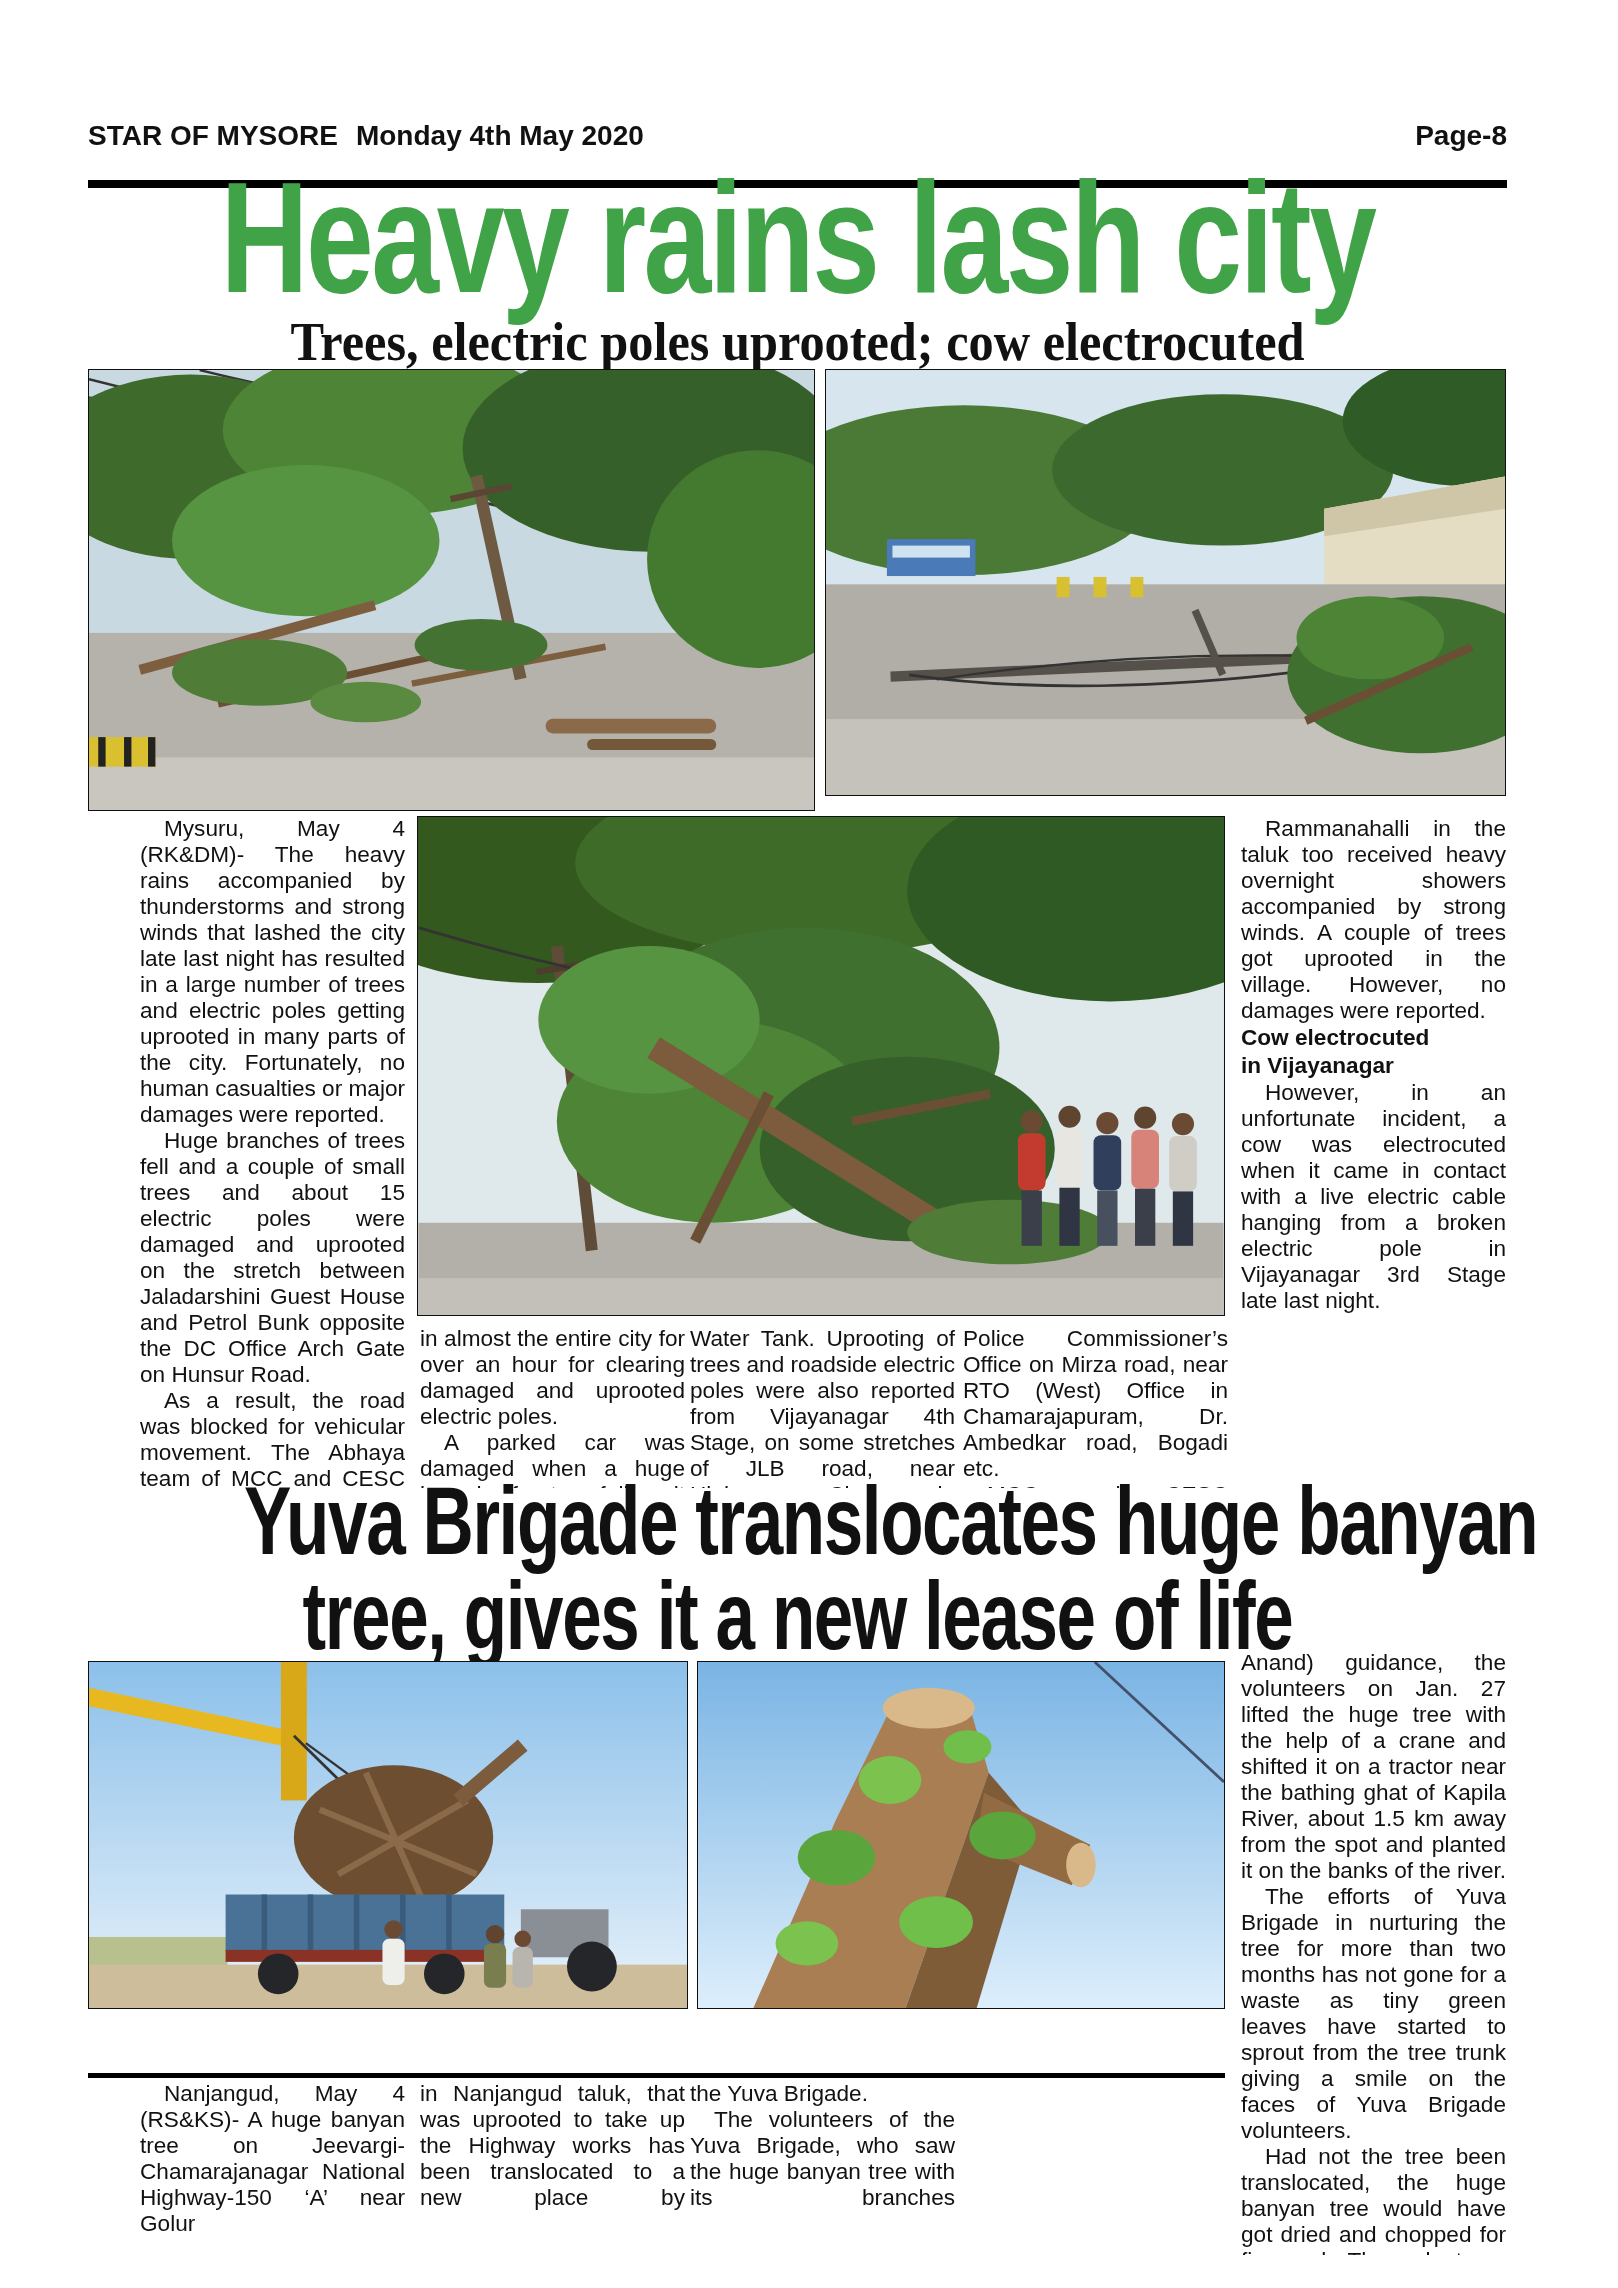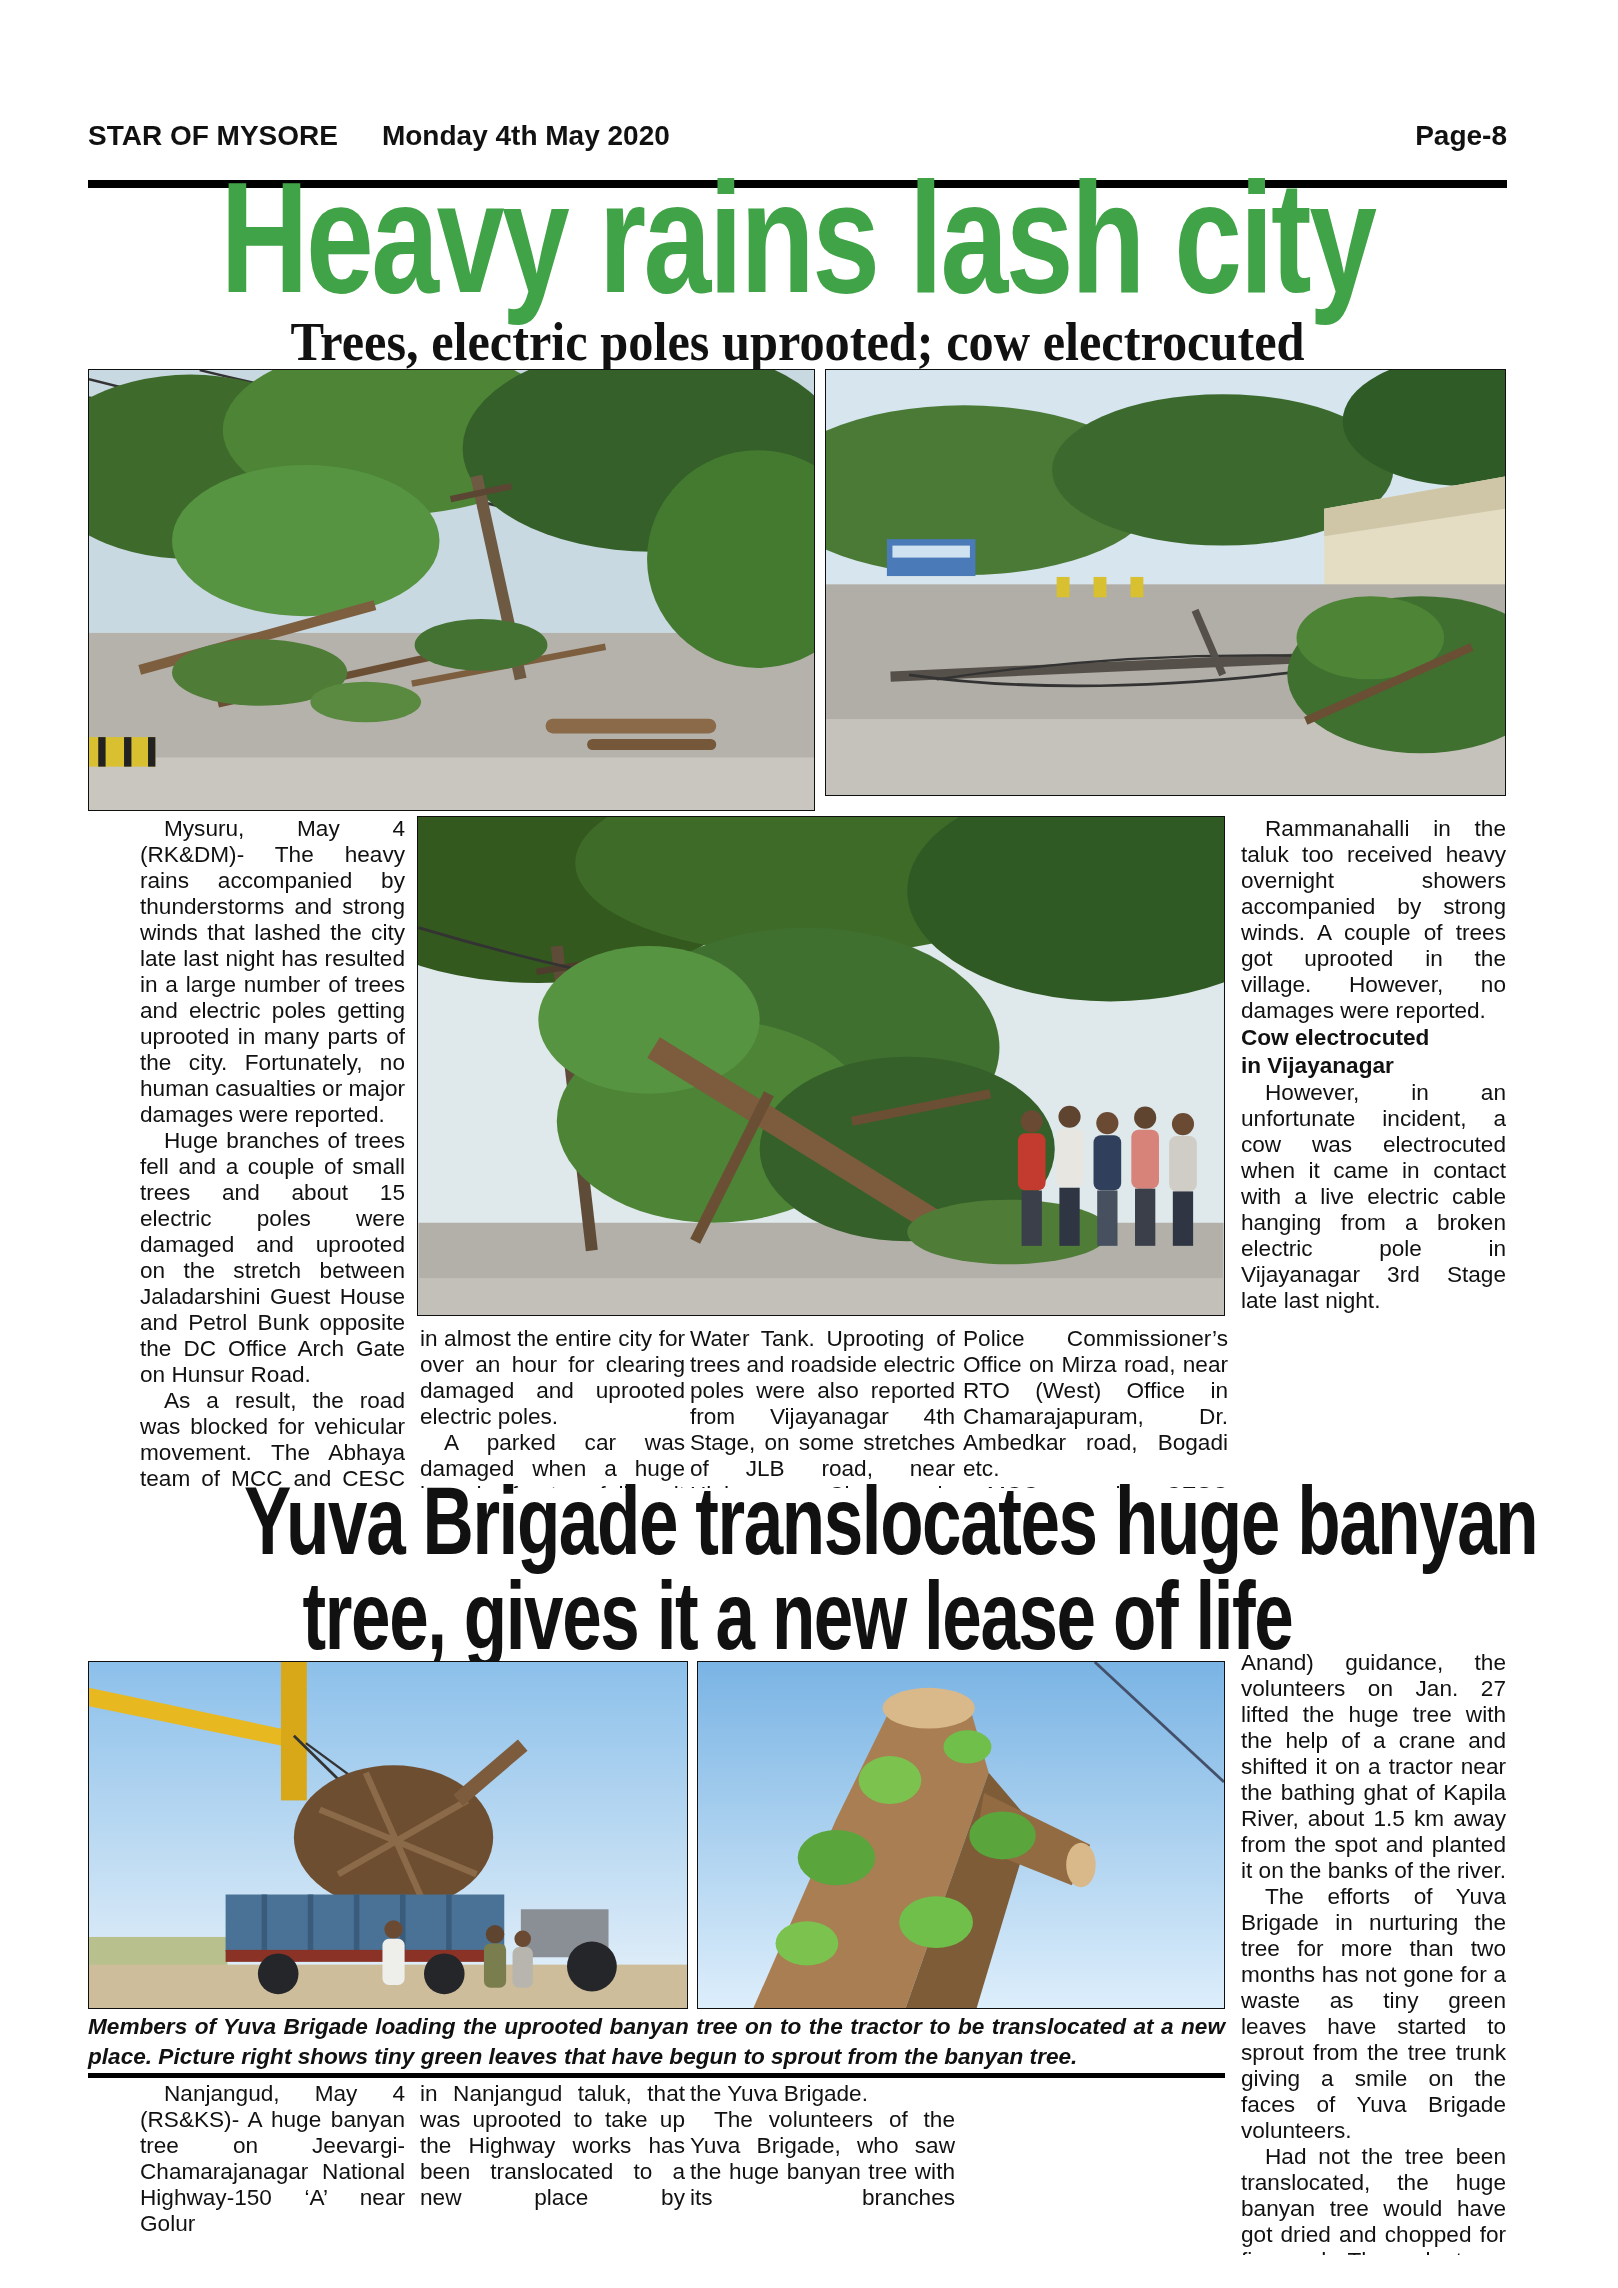--- a/index.html
+++ b/index.html
@@ -4,21 +4,21 @@
 <title>Star of Mysore — Page 2</title>
 <style>
   html,body{margin:0;padding:0;background:#ffffff;}
   .page{position:relative;width:1619px;height:2289px;background:#ffffff;overflow:hidden;
         font-family:"Liberation Sans", sans-serif;color:#111;}
   .abs{position:absolute;}
 
   
   .masthead{left:88px;top:120px;width:1419px;display:flex;align-items:baseline;
             font-weight:bold;font-size:28px;border-bottom:8.3px solid #000;padding-bottom:28px;}
-  .masthead .date{margin-left:44px;}
+  .masthead .date{margin-left:18px;}
   .masthead .pageno{margin-left:auto;}
 
   
   .h1wrap{left:88px;top:155px;width:1419px;text-align:center;white-space:nowrap;
           font-weight:bold;font-size:140px;line-height:148px;letter-spacing:-2.8px;
           transform:scale(0.87,1.12);transform-origin:center top;}
   .subhead{left:88px;top:310px;width:1419px;text-align:center;white-space:nowrap;
            font-family:"Liberation Serif", serif;font-weight:bold;font-size:53px;
            transform:scale(0.95,1.05);transform-origin:center top;}
   .h2wrap{left:88px;top:1473px;width:1419px;text-align:center;font-weight:bold;
@@ -245,21 +245,20 @@
       <ellipse cx="292" cy="92" rx="26" ry="18" fill="#6fbf4a"></ellipse>
     </svg>
   </div>
 
   <div class="bodycol" style="left:1241px;top:1650px;height:605px;">
     <p class="cont">Anand) guidance, the volunteers on Jan. 27 lifted the huge tree with the help of a crane and shifted it on a tractor near the bathing ghat of Kapila River, about 1.5 km away from the spot and planted it on the banks of the river.</p>
     <p>The efforts of Yuva Brigade in nurturing the tree for more than two months has not gone for a waste as tiny green leaves have started to sprout from the tree trunk giving a smile on the faces of Yuva Brigade volunteers.</p>
     <p>Had not the tree been translocated, the huge banyan tree would have got dried and chopped for firewood. The volunteers have received appreciation for their efforts.</p>
   </div>
 
-  <div class="abs caption">Members of Yuva Brigade loading the uprooted banyan tree on to the tractor to be translocated at a new place. Picture right shows tiny green leaves that have begun to sprout from the banyan tree.</div>
   <div class="abs caption-rule"></div>
 
   <div class="bodycol" style="left:140px;top:2081px;height:175px;">
     <p class="flow">Nanjangud, May 4 (RS&amp;KS)- A huge banyan tree on Jeevargi-Chamarajanagar National Highway-150 ‘A’ near Golur</p>
   </div>
   <div class="bodycol" style="left:690px;top:2081px;height:175px;">
     <p class="cont">the Yuva Brigade.</p>
     <p class="flow">The volunteers of the Yuva Brigade, who saw the huge banyan tree with its branches</p>
   </div>
   <div class="bodycol" style="left:420px;top:2081px;height:175px;">

